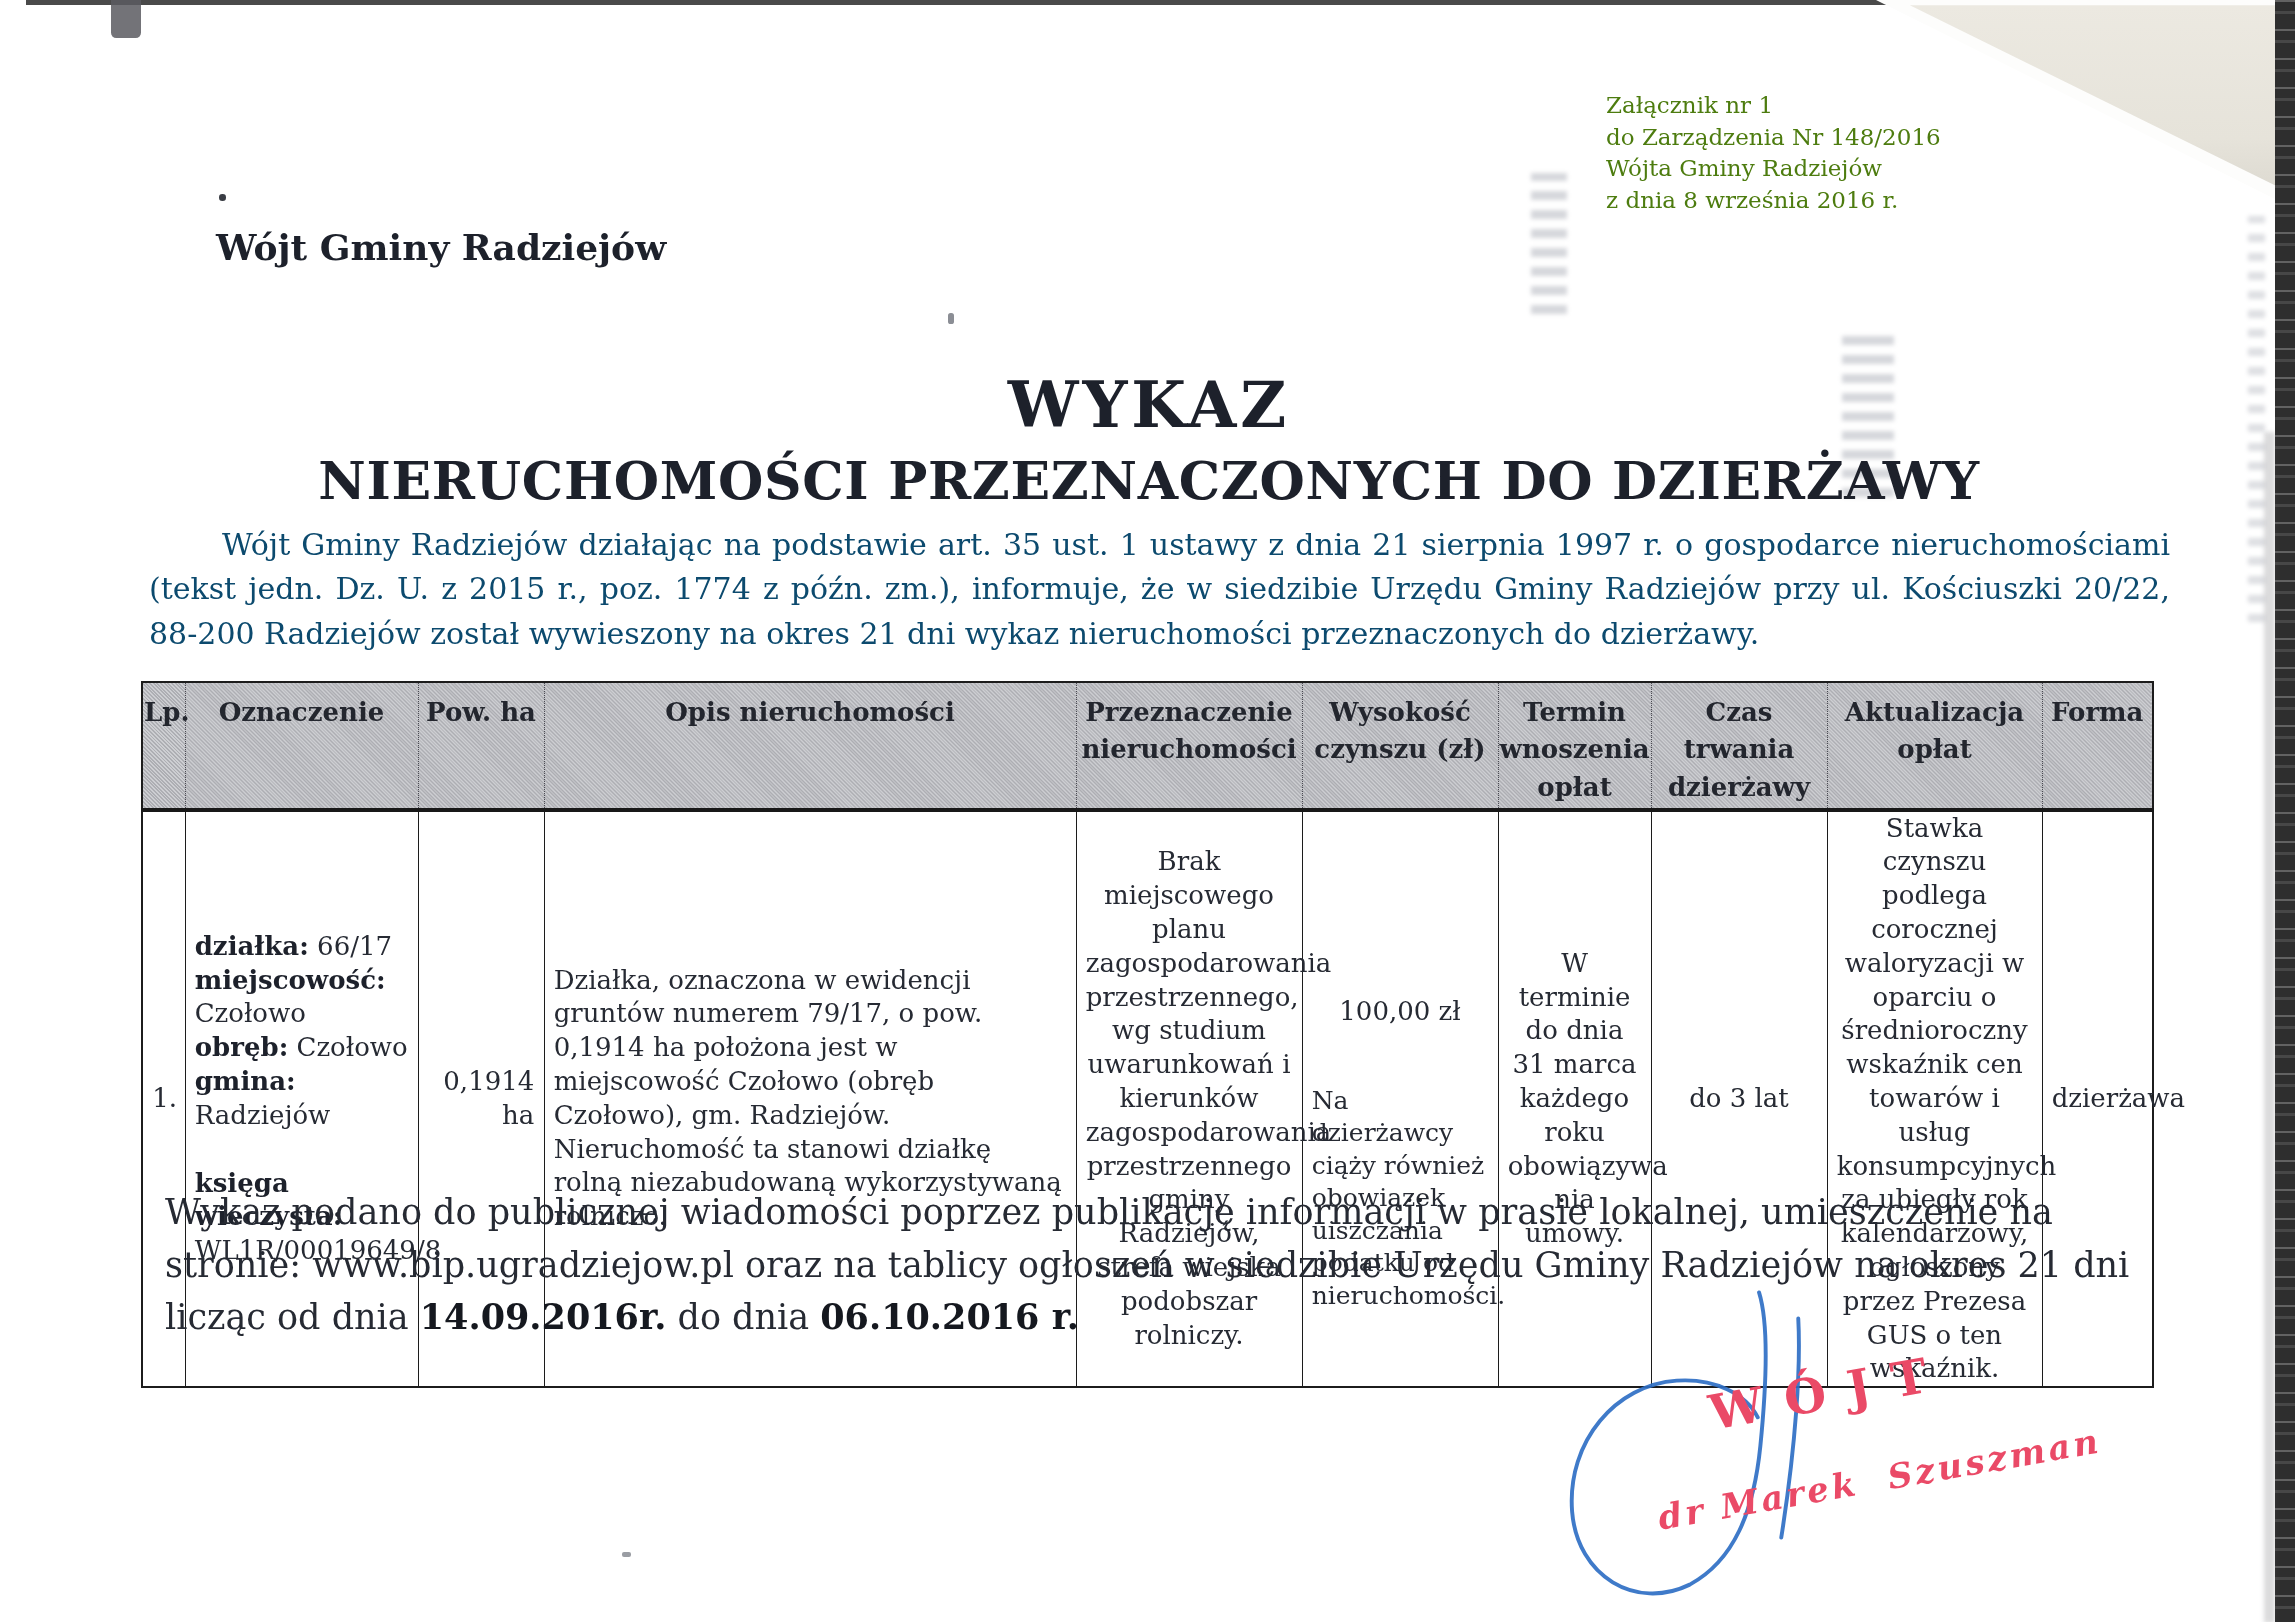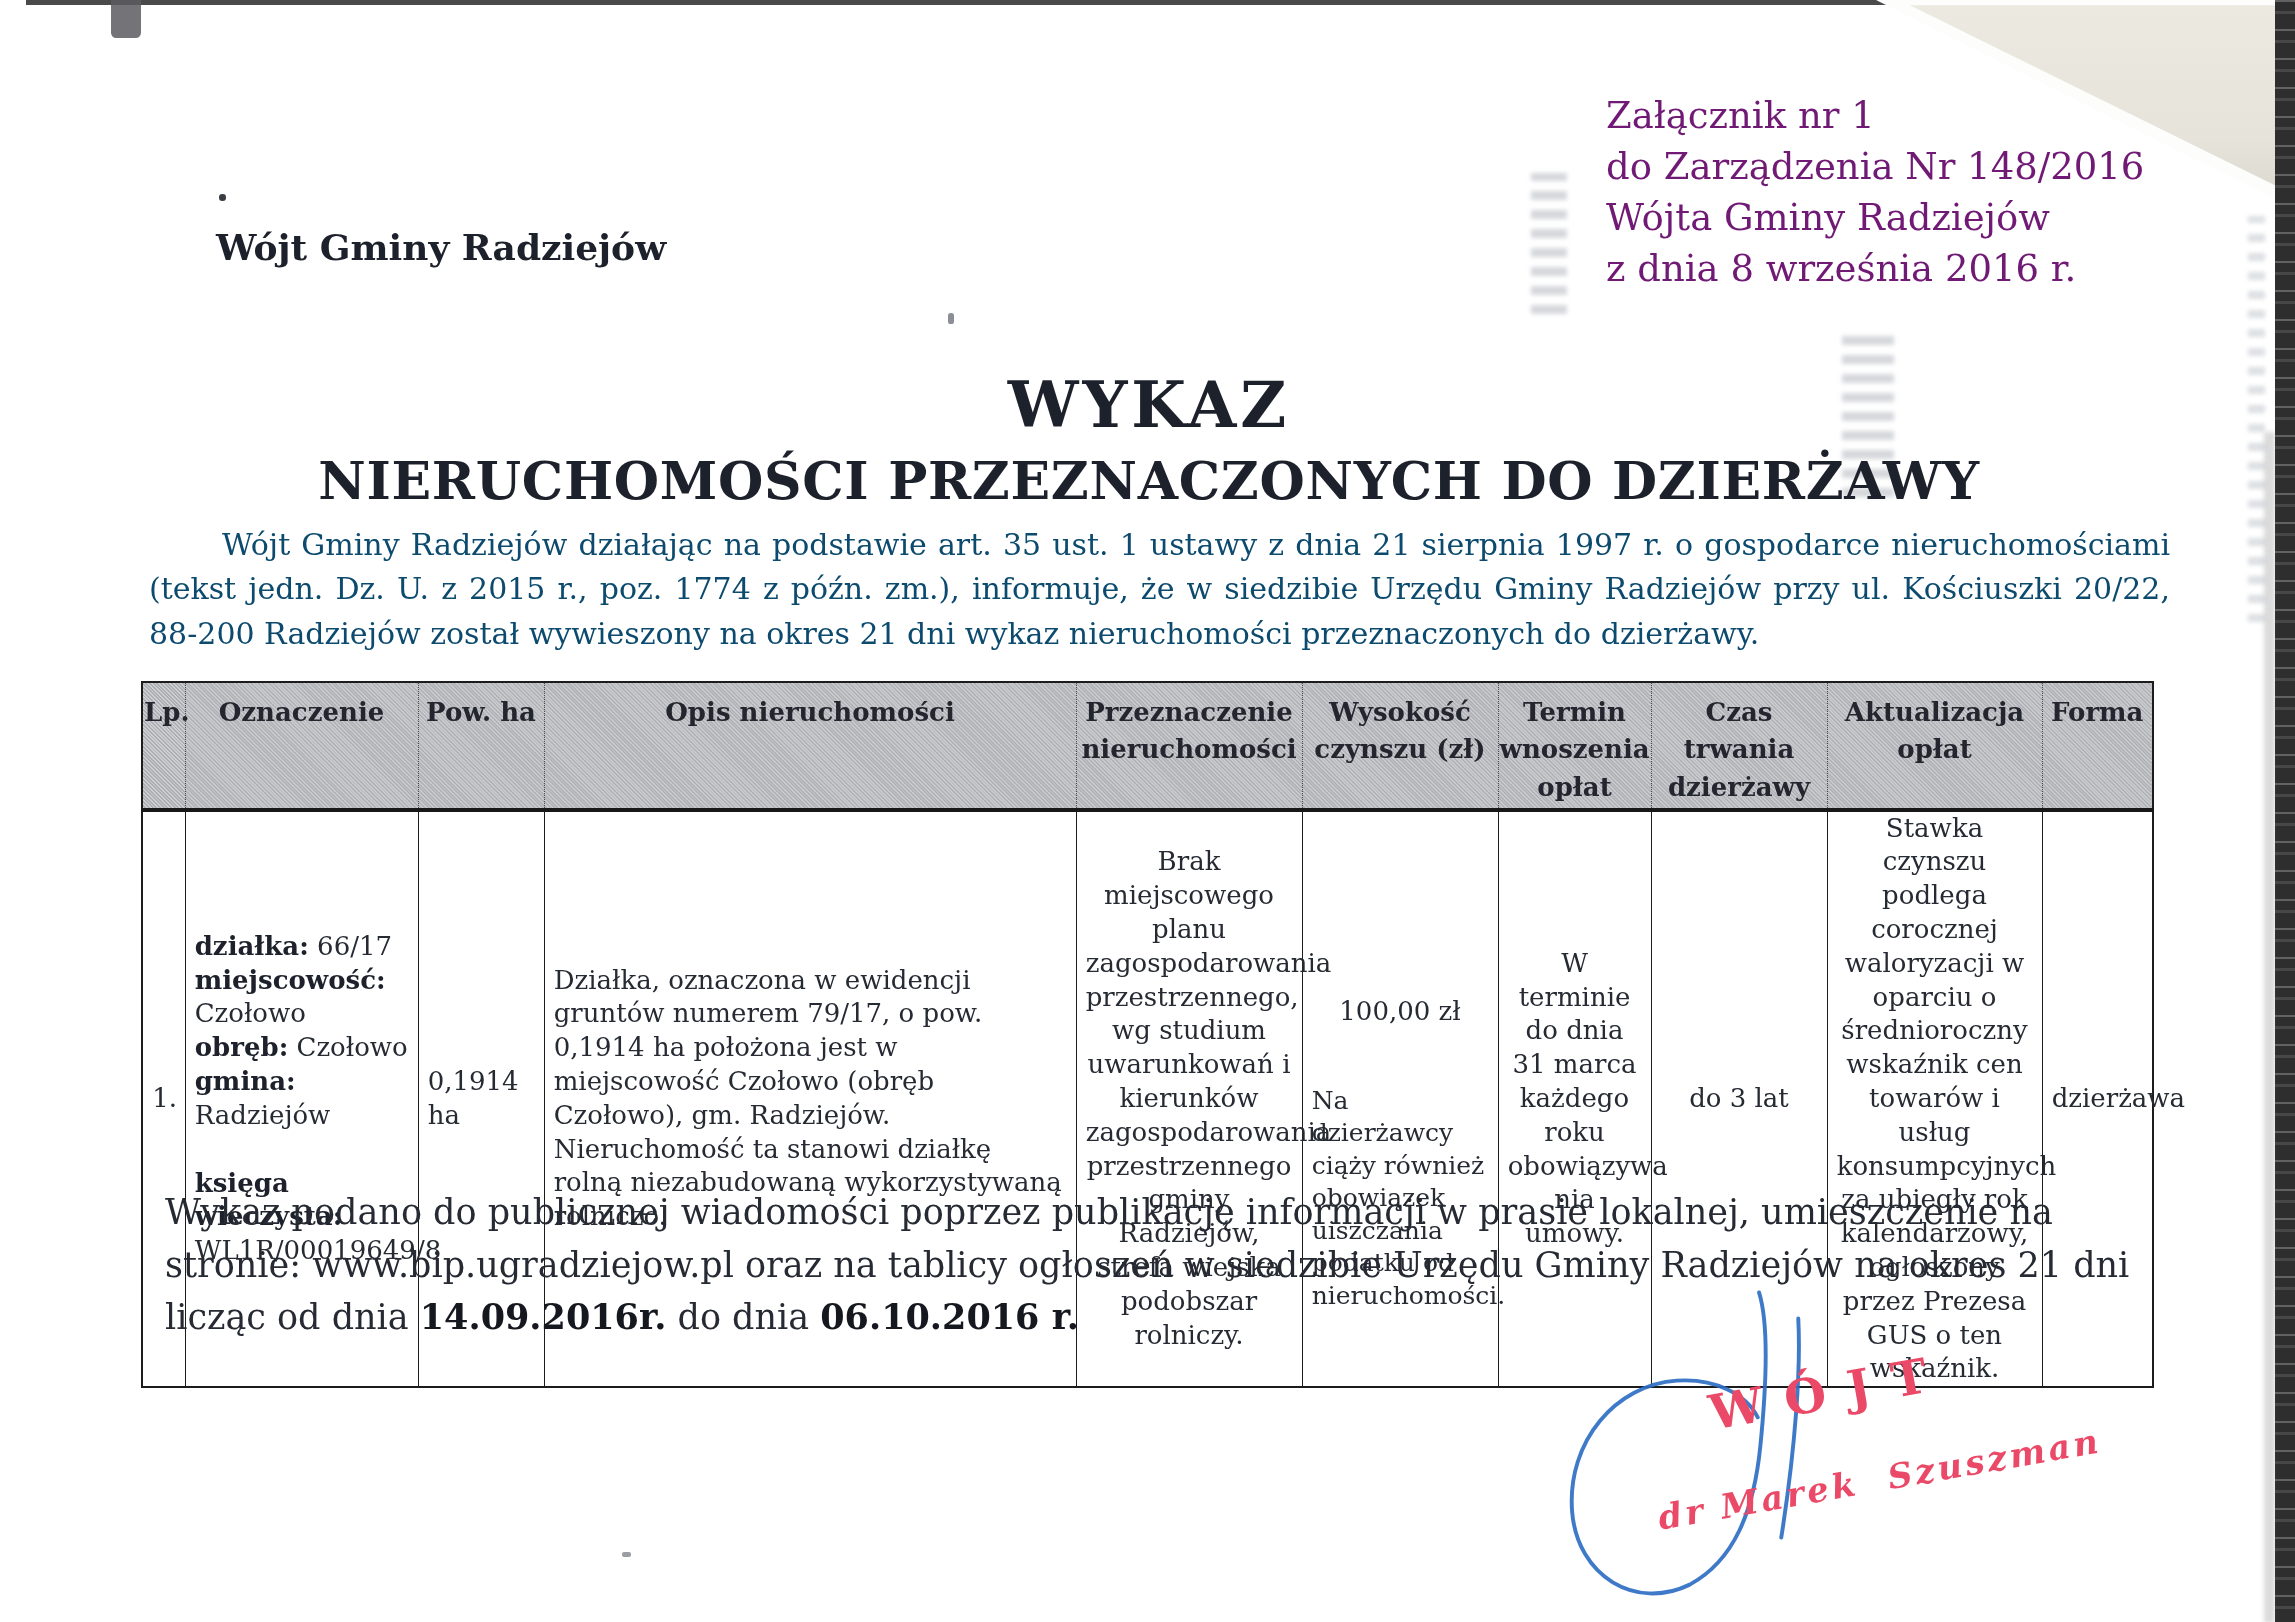--- a/index.html
+++ b/index.html
@@ -24,21 +24,21 @@
   .ghost{filter:blur(2px);opacity:.5;
     background-image:repeating-linear-gradient(0deg,rgba(105,112,128,.55) 0 8.5px,transparent 8.5px 19px);}
   .ghost-a{left:1531px;top:173px;width:36px;height:141px;}
   .ghost-b{left:1842px;top:330px;width:52px;height:167px;}
   .ghost-c{left:2248px;top:216px;width:17px;height:406px;opacity:.4;}
   .speck-1{left:219px;top:194px;width:6.5px;height:6.5px;background:#3a3d44;border-radius:50%;}
   .speck-2{left:948px;top:313px;width:5.9px;height:10.5px;background:#8b8e95;border-radius:2.6px;}
   .speck-3{left:622px;top:1552px;width:9.2px;height:5.2px;background:#9a9da3;border-radius:2px;}
 
   
-  .annotation{left:1606px;top:90px;font-size:37px;line-height:1.38;color:#701a75;}
+  .annotation{left:1606px;top:90px;font-size:23px;line-height:1.38;color:#4d7c0f;}
   .sender{left:216px;top:224px;font-size:36px;line-height:1.32;font-weight:bold;color:#1d212b;}
   .title-wrap{left:149px;top:372px;width:2000px;text-align:center;color:#1d212b;}
   .title-main{font-size:63px;font-weight:bold;letter-spacing:3.9px;line-height:1.05;}
   .title-sub{font-size:52px;font-weight:bold;letter-spacing:0.7px;margin-top:11.8px;}
   .intro{left:149px;top:523px;width:2021px;font-size:30px;line-height:1.48;
     text-align:justify;text-indent:73px;color:#0c4a6e;}
 
   
   table.wykaz{left:141px;top:681px;position:absolute;border-collapse:collapse;table-layout:fixed;
     width:2012px;}
@@ -58,21 +58,21 @@
   table.wykaz th:first-child{border-left:none;}
   table.wykaz td{
     height:411px;vertical-align:middle;font-size:26px;line-height:1.3;color:#262a33;
     border-left:1.3px solid #1c1c1c;padding:0 9.2px;
   }
   table.wykaz td:first-child{border-left:none;}
   td.lp{vertical-align:top;padding:6.5px 0 0 9.2px;font-size:27.5px;}
   td.ozn{padding-left:17px;font-size:27.5px;line-height:1.32;}
   td.ozn .gap{height:34px;}
   td.ozn b{color:#1d212b;}
-  td.pow{text-align:left;}
+  td.pow{text-align:right;}
   td.opis{font-size:26px;line-height:1.42;padding:0 14.4px;}
   td.przezn{text-align:center;font-size:25px;line-height:1.26;padding:0 5.2px;}
   td.czynsz{vertical-align:top;padding:0 11.8px;}
   td.czynsz .kwota{text-align:center;margin-top:110px;font-size:26px;}
   td.czynsz .uwaga{margin-top:56px;font-size:25px;line-height:1.3;text-align:left;}
   td.termin{text-align:center;font-size:25px;line-height:1.3;padding:0 6.5px;}
   td.czas{text-align:center;}
   td.aktual{text-align:center;font-size:25px;line-height:1.26;padding:0 3.9px;}
   td.forma{text-align:center;}
 

